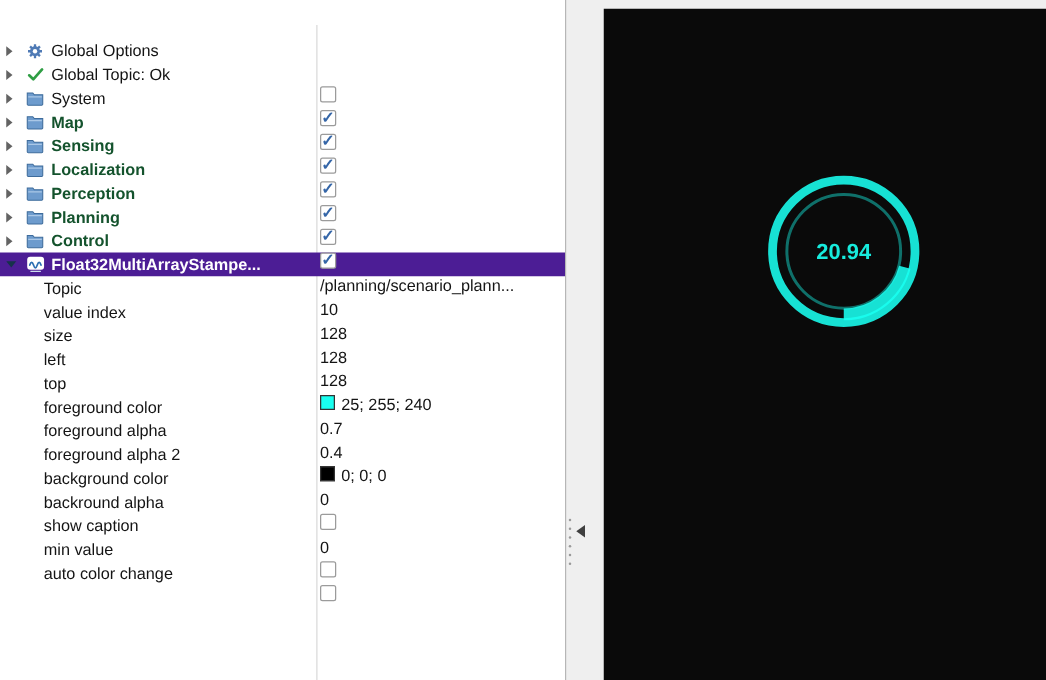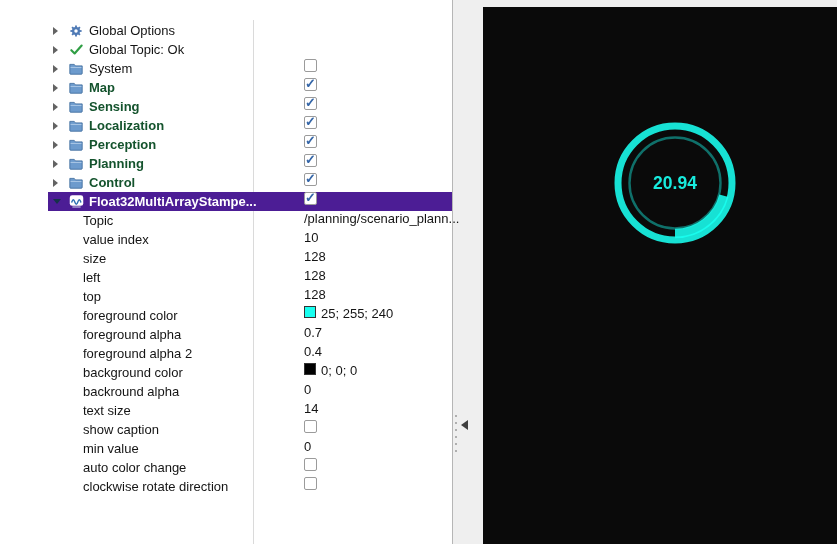--- a/index.html
+++ b/index.html
@@ -20,21 +20,21 @@
     display:flex;align-items:center;padding:0 2px 0 6px;box-sizing:border-box;margin-top:44px;
   }
   .titlebar .title{font-size:13px;color:#111;margin-left:7px;flex:1;}
   .close-btn{
     width:18px;height:16px;display:flex;align-items:center;justify-content:center;
     border:1px solid #b0b0b0;border-radius:3px;background:linear-gradient(#e4e4e4,#cfcfcf);
     cursor:default;
   }
   .tree{position:absolute;left:0;top:20px;right:0;bottom:0;background:#fff;}
   .col-divider{position:absolute;left:253px;top:0;bottom:0;width:1px;background:#dadada;}
-  .tree-rows{position:absolute;left:0;top:1px;right:0;padding-left:48px;}
+  .tree-rows{position:absolute;left:0;top:11px;right:0;}
   .row{height:19px;position:relative;display:flex;align-items:center;font-size:13px;color:#141414;white-space:nowrap;}
   .row .twisty{width:15px;padding-left:5px;box-sizing:content-box;display:flex;align-items:center;}
   .tri-right{width:0;height:0;border-left:5px solid #636363;border-top:4px solid transparent;border-bottom:4px solid transparent;}
   .tri-down{width:0;height:0;border-top:5px solid #16324a;border-left:4px solid transparent;border-right:4px solid transparent;}
   .tree-icon{width:16px;height:16px;display:flex;align-items:center;justify-content:center;flex:none;}
   .row .label{margin-left:5px;}
   .row.emph .label{color:#14532d;font-weight:bold;}
   .row.selected{background:#4c1d95;}
   .row.selected .label{color:#ffffff;font-weight:bold;}
   .cell-right{position:absolute;left:256px;top:0;height:19px;display:flex;align-items:flex-start;}
@@ -50,21 +50,21 @@
   .swatch{width:12px;height:12px;border:1px solid #333;box-sizing:border-box;margin-right:5px;flex:none;}
   
   .splitter-dots{position:absolute;left:453px;top:412px;width:6px;display:flex;flex-direction:column;align-items:center;}
   .splitter-dots i{width:2px;height:2px;border-radius:50%;background:#9a9a9a;margin:2.5px 0;}
   .collapse-arrow{
     position:absolute;left:461px;top:420px;width:0;height:0;
     border-right:7px solid #3f3f3f;border-top:5.5px solid transparent;border-bottom:5.5px solid transparent;
   }
   
   .render-view{position:absolute;left:483px;top:7px;width:354px;height:537px;background:#0a0a0a;}
-  .gauge{position:absolute;left:128px;top:112px;width:128px;height:128px;}
+  .gauge{position:absolute;left:128px;top:130px;width:128px;height:128px;}
   .gauge text{font-family:"Liberation Sans", sans-serif;font-weight:bold;font-size:17.5px;}
 </style>
 </head>
 <body>
 
 <div class="left-panel">
   <div class="titlebar">
     <span style="display:flex;">
       <svg width="15" height="15" viewBox="0 0 16 16">
         <rect x="1" y="1" width="14" height="10.5" rx="1" fill="#5a5a5a"></rect>
@@ -292,45 +292,38 @@
             <span>0; 0; 0</span>
           </span>
         </div>
         <div class="row prop-row">
           <span class="pname">backround alpha</span>
           <span class="cell-right">
             <span>0</span>
           </span>
         </div>
         <div class="row prop-row">
-          <span class="pname">text size</span>
-          <span class="cell-right">
-            <span>14</span>
-          </span>
-        </div>
-        <div class="row prop-row">
           <span class="pname">show caption</span>
           <span class="cell-right">
             <span class="checkbox"></span>
           </span>
         </div>
         <div class="row prop-row">
           <span class="pname">min value</span>
           <span class="cell-right">
             <span>0</span>
           </span>
         </div>
         <div class="row prop-row">
           <span class="pname">auto color change</span>
           <span class="cell-right">
             <span class="checkbox"></span>
           </span>
         </div>
         <div class="row prop-row">
-          <span class="pname">clockwise rotate direction</span>
           <span class="cell-right">
             <span class="checkbox"></span>
           </span>
         </div>
       </div>
   </div>
 </div>
 
 <div class="splitter-dots">
   <i></i>

